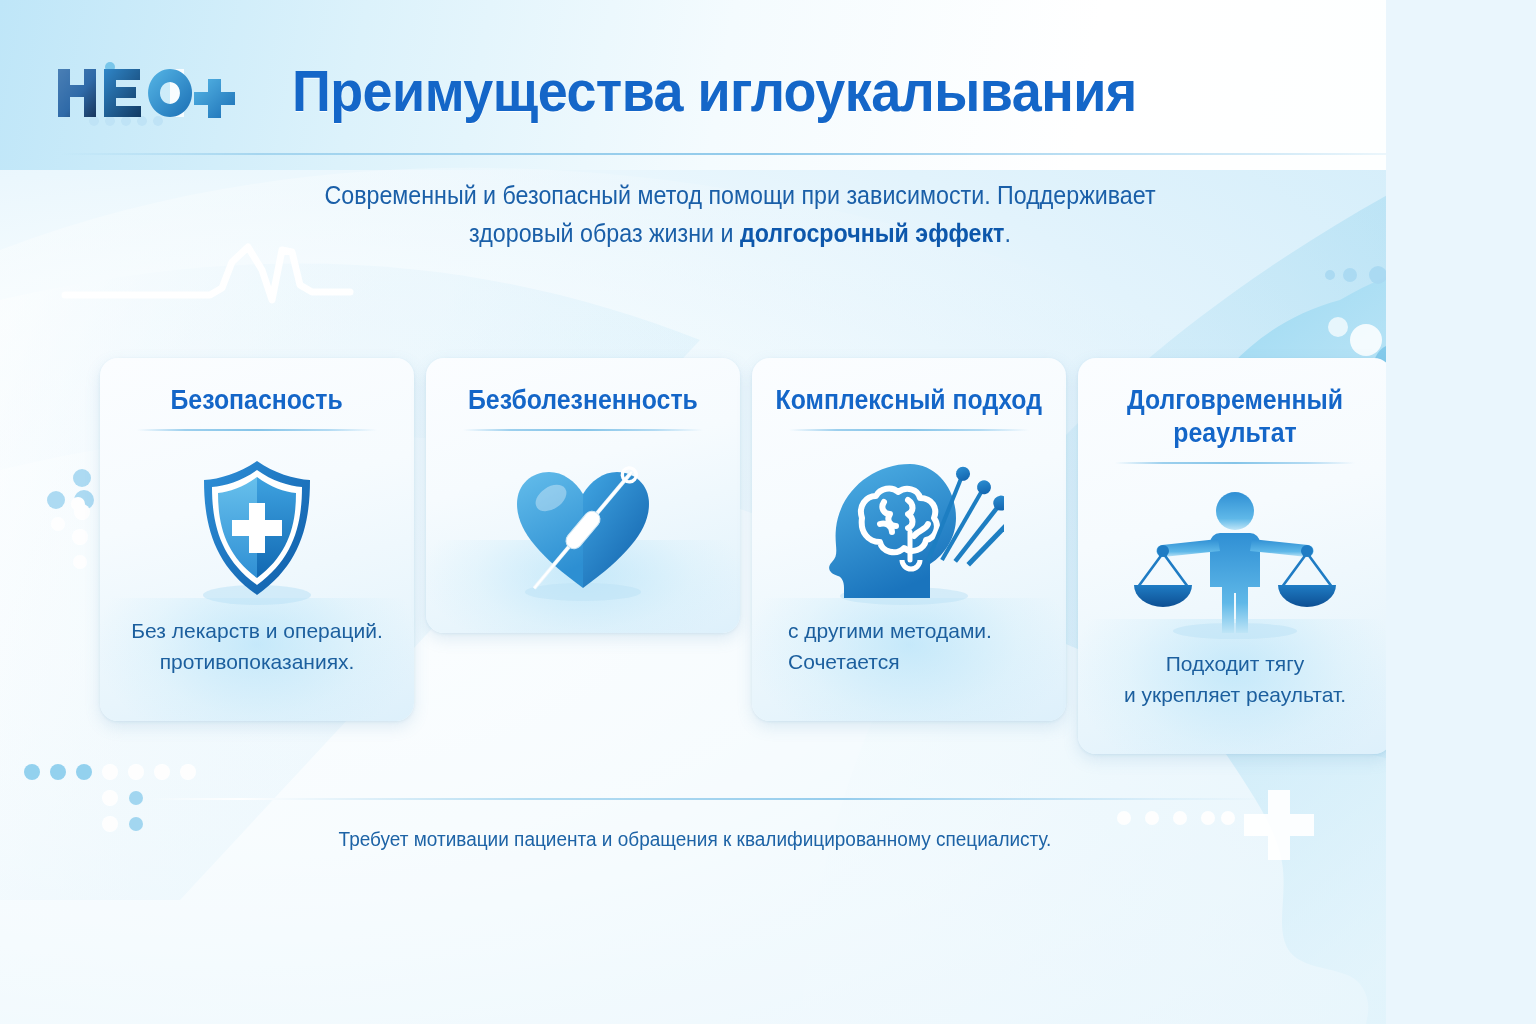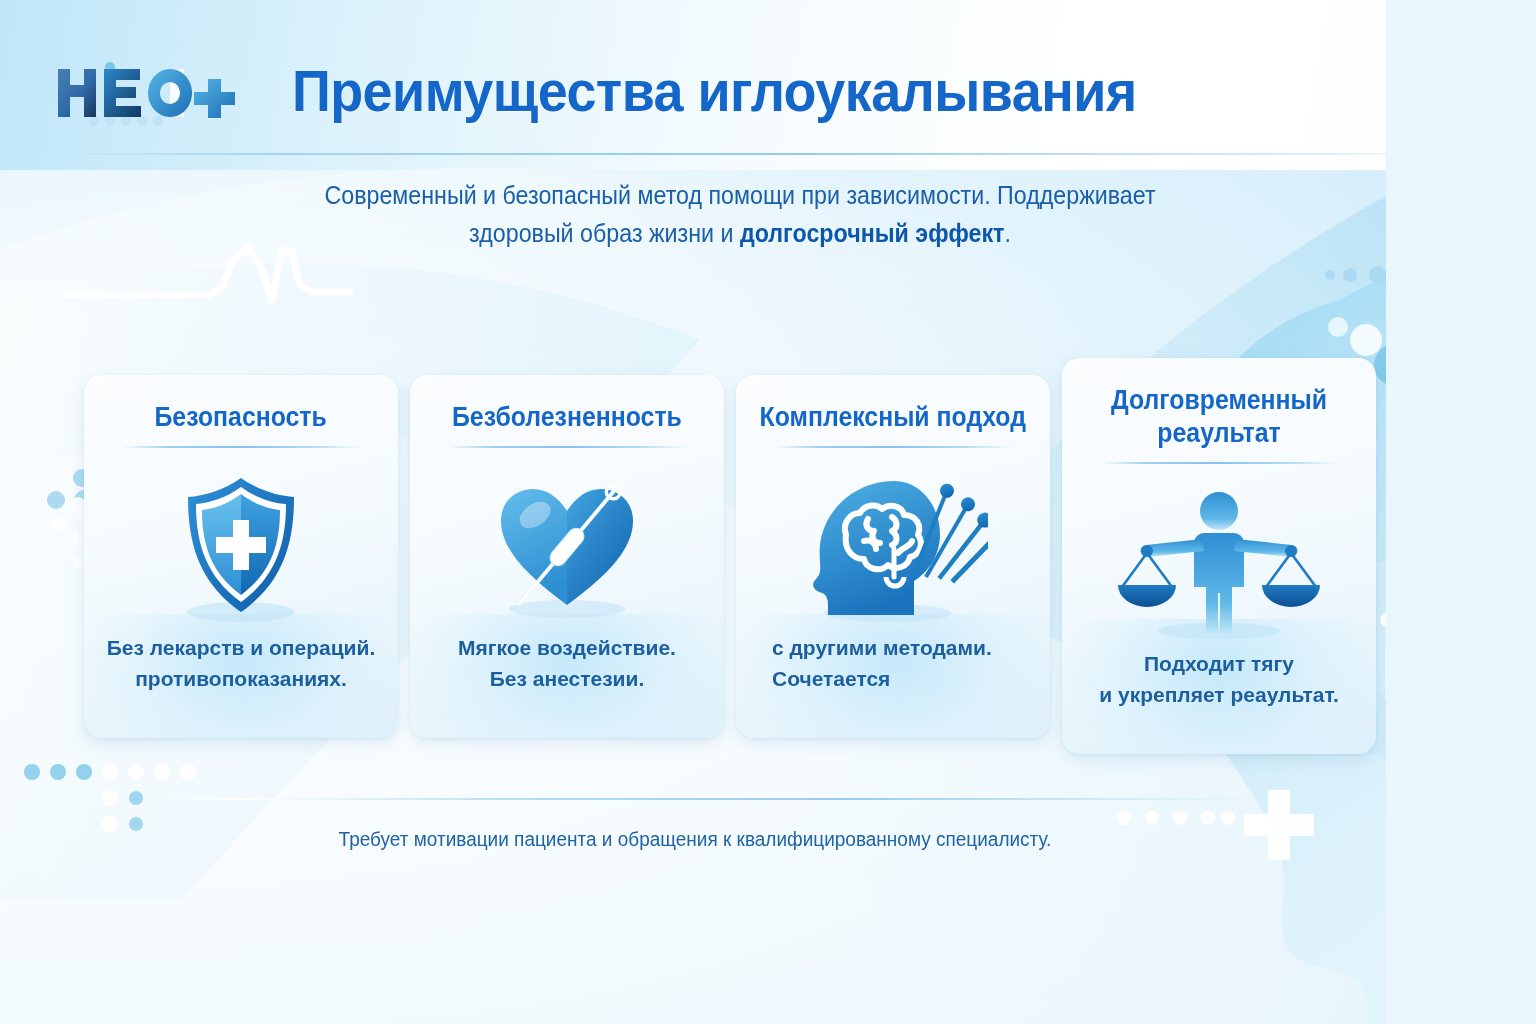--- a/index.html
+++ b/index.html
@@ -46,23 +46,23 @@
   .subtitle{
     position:absolute; left:268px; top:176px; width:944px;
     text-align:center; color:#1a5fa8;
     font-size:25px; line-height:38px;
     transform:scaleX(0.93); transform-origin:center top;
   }
   .subtitle b{ color:#0d57ab; font-weight:bold; }
 
   
   .cards{
-    position:absolute; left:84px; top:358px;
+    position:absolute; left:100px; top:358px;
     width:1292px; height:396px;
-    display:flex; align-items:center; gap:12px;
+    display:flex; align-items:flex-start; gap:12px;
   }
   .card{
     position:relative; flex:1 1 0;
     border-radius:18px;
     background:linear-gradient(165deg,#fbfdff 0%,#f6fbfe 40%,#e8f5fc 78%,#ddf0fb 100%);
     box-shadow:0 6px 16px rgba(90,150,190,.16), 0 1px 3px rgba(100,160,200,.14);
     overflow:hidden;
     padding:26px 14px 18px;
     display:flex; flex-direction:column; align-items:center;
   }
@@ -91,21 +91,20 @@
     flex:0 0 auto; margin-top:16px;
     width:100%; height:168px;
     display:flex; align-items:center; justify-content:center;
   }
   .icon-wrap svg{ display:block; }
   .card-text{
     position:relative; z-index:2;
     margin-top:auto; margin-bottom:26px;
     color:#1c5f9e; font-size:21px; line-height:31px;
     text-align:center;
-    font-weight:bold;
   }
   .card-text.left{ text-align:left; align-self:flex-start; padding-left:22px; }
 
   
   .footer-rule{
     position:absolute; left:150px; top:798px; width:1118px; height:2px;
     background:linear-gradient(90deg,rgba(255,255,255,0) 0%,rgba(255,255,255,.95) 8%,rgba(168,215,240,.85) 34%,rgba(140,200,235,.9) 62%,rgba(190,225,245,.4) 90%,rgba(255,255,255,0) 100%);
   }
   .footer-note{
     position:absolute; left:0; top:824px; width:1390px;
@@ -341,24 +340,20 @@
           <ellipse cx="52" cy="42" rx="17" ry="11" transform="rotate(-34 52 42)" fill="#ffffff" opacity="0.35"></ellipse>
 
           <g transform="rotate(40 84 74)">
             <line x1="84" y1="-2" x2="84" y2="150" stroke="#e9f5fc" stroke-width="4"></line>
             <line x1="84" y1="-2" x2="84" y2="150" stroke="#ffffff" stroke-width="2.4"></line>
             <rect x="76" y="52" width="16" height="44" rx="8" fill="#ffffff"></rect>
             <rect x="76" y="52" width="16" height="44" rx="8" fill="none" stroke="#cfe7f5" stroke-width="1"></rect>
             <circle cx="84" cy="2" r="7" fill="none" stroke="#ffffff" stroke-width="3.4"></circle>
           </g>
         </svg>
-      </div>
-      <div class="card-text">
-        <div>Мягкое воздействие.</div>
-        <div>Без анестезии.</div>
       </div>
     </div>
 
     <div class="card">
       <div class="card-title">Комплексный подход</div>
       <div class="title-rule"></div>
       <div class="icon-wrap">
         <svg width="190" height="150" viewBox="0 0 190 150">
           <defs>
             <linearGradient id="headG" x1="0" y1="0" x2="0.4" y2="1">

